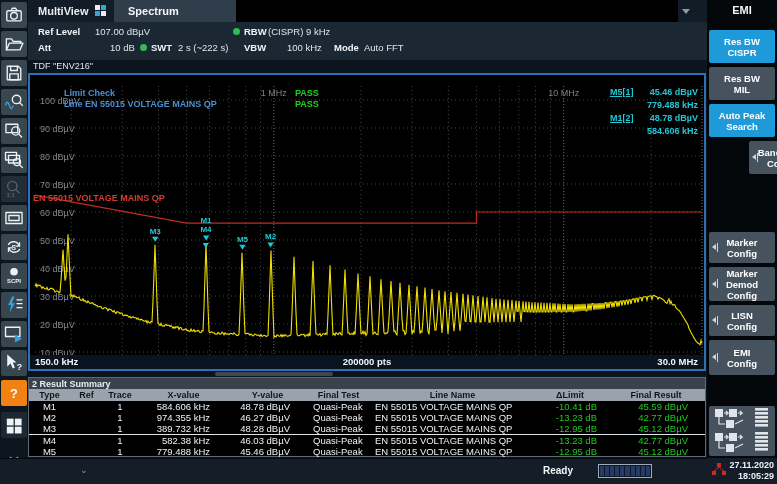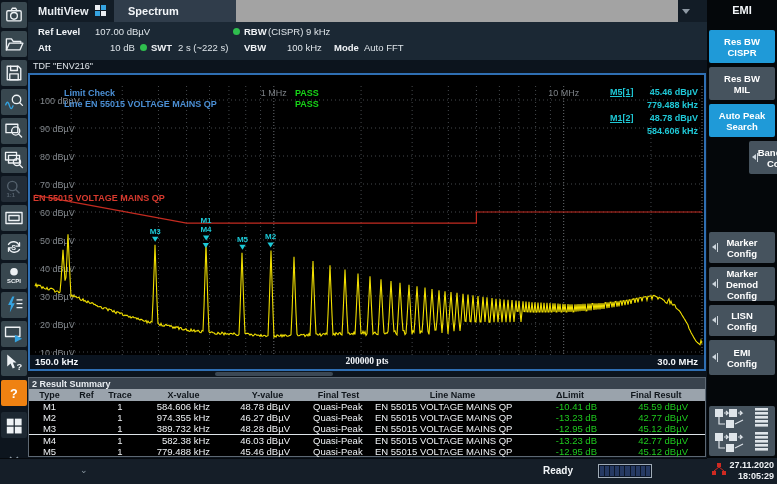--- a/index.html
+++ b/index.html
@@ -11,21 +11,21 @@
   .tool{position:absolute;left:1px;width:26px;height:26px;background:#38474f;border-radius:2px;
         display:flex;align-items:center;justify-content:center;}
   .tool.disabled{background:#232d37;}
   .tool.help{background:#ef8212;}
   .tool.winlogo{background:#1d2832;}
   .tool.plain{background:transparent;}
   
   #tabbar{position:absolute;left:28px;top:0;width:679px;height:22px;background:#121c26;}
   #tab-mv{position:absolute;left:0;top:0;height:22px;display:flex;align-items:center;gap:6px;padding:0 8px 0 10px;}
   #tab-mv .lbl{font-weight:bold;font-size:11px;color:#e9edf1;}
-  #tabstrip{position:absolute;left:86px;top:0;height:22px;width:564px;background:#a3a3a3;}
+  #tabstrip{position:absolute;left:86px;top:0;height:22px;width:564px;background:#000000;}
   #tab-spectrum{position:absolute;left:0;top:0;height:22px;min-width:94px;background:#303d4b;
         display:flex;align-items:center;padding:0 14px;font-weight:bold;font-size:11px;color:#f2f5f8;}
   #tab-caret{position:absolute;left:654px;top:9px;width:0;height:0;border-left:4px solid transparent;
         border-right:4px solid transparent;border-top:5px solid #8e99a4;}
   
   #settings{position:absolute;left:28px;top:22px;width:679px;height:38px;background:#1b2834;font-size:9.5px;}
   #settings .lb{font-weight:bold;color:#f0f3f6;}
   #settings .vl{color:#dfe5ea;}
   .gdot{position:absolute;width:7px;height:7px;border-radius:50%;background:#2fbe4e;}
   #sgl{position:absolute;left:682px;top:8px;font-weight:bold;font-size:9.5px;}
@@ -37,21 +37,21 @@
   #tracechip{position:absolute;right:5px;top:0;height:11px;display:flex;align-items:center;gap:16px;font-size:9px;color:#f2f5f8;}
   #tracechip .dot{width:5px;height:5px;border-radius:50%;background:#ffe000;}
   #plot{position:absolute;left:0;top:11px;width:674px;height:270px;background:#000;display:block;}
   svg text{font-family:"Liberation Sans",sans-serif;}
   #readout{position:absolute;left:566px;top:11px;width:104px;height:54px;font-size:9px;font-weight:bold;color:#1fc8d6;}
   #readout .rrow{position:absolute;left:0;width:100%;height:12px;}
   #readout .nm{position:absolute;left:14px;text-decoration:underline;}
   #readout .vv{position:absolute;right:2px;}
   #axisbar{position:absolute;left:0;bottom:0;width:674px;height:14px;background:#0a1420;font-size:9.5px;font-weight:bold;color:#f2f5f8;}
   #axisbar .st{position:absolute;left:5px;top:1px;}
-  #axisbar .pt{position:absolute;left:0;width:100%;text-align:center;top:1px;font-family:Liberation Serif, serif;}
+  #axisbar .pt{position:absolute;left:0;width:100%;text-align:center;top:1px;}
   #axisbar .sp{position:absolute;right:6px;top:1px;}
   #hscroll{position:absolute;left:215px;top:372px;width:118px;height:4px;background:#3c4854;border-radius:2px;}
   
   #win2{position:absolute;left:28px;top:377px;width:678px;height:80px;border:1px solid #5d6873;box-sizing:border-box;background:#000;}
   #w2title{height:11px;background:#39434e;font-weight:bold;font-size:9px;display:flex;align-items:center;padding-left:3px;}
   #rtable{width:100%;border-collapse:collapse;table-layout:fixed;}
   #rtable th{background:#9aa3ac;color:#10161c;font-size:9px;font-weight:bold;height:12px;padding:0;}
   #rtable td{font-size:9.5px;height:11px;padding:0;color:#eef1f4;white-space:nowrap;overflow:hidden;}
   #rtable .grn{color:#1ecb1e;}
   #rtable tr.sep td{border-bottom:1px solid #dde3e8;}

